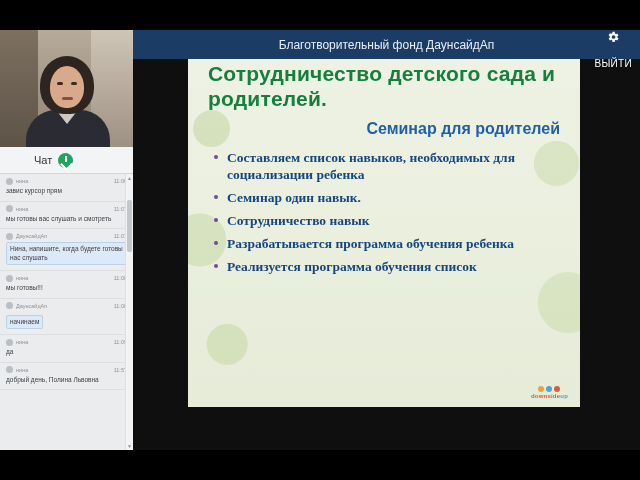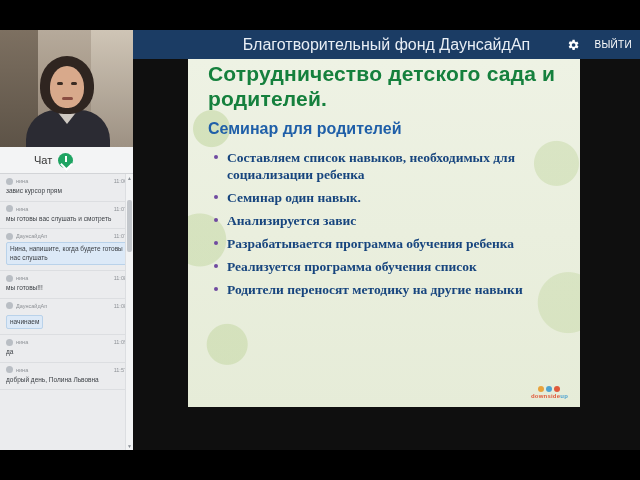--- a/index.html
+++ b/index.html
@@ -270,31 +270,32 @@
     left: 0;
     top: 0;
     width: 507px;
     height: 29px;
     background: #1b3c64;
     display: flex;
     align-items: center;
     justify-content: center;
   }
   #topbar .bar-title {
-    font-size: 16px;
+    font-size: 12px;
     color: #e8eef5;
   }
   #topbar .right-group {
     position: absolute;
     right: 8px;
     top: 0;
     height: 29px;
     display: flex;
     align-items: center;
     gap: 14px;
+    flex-direction: column;
   }
   .gear {
     width: 14px;
     height: 14px;
     position: relative;
     cursor: pointer;
   }
   .gear svg { display: block; }
   #exit-button {
     font-size: 10px;
@@ -333,21 +334,21 @@
     margin: 2px 20px 0 20px;
     font-size: 21px;
     font-weight: bold;
     color: #15803d;
     line-height: 25px;
     letter-spacing: 0.2px;
   }
   #slide .subtitle {
     position: relative;
     margin: 8px 20px 0 20px;
-    text-align: left;
+    text-align: right;
     font-size: 16px;
     font-weight: bold;
     color: #1f5fa8;
     line-height: 20px;
   }
   #slide ul {
     position: relative;
     margin: 10px 16px 0 24px;
     padding: 0;
     list-style: none;
@@ -531,24 +532,23 @@
         </span>
       </div>
 
       <div id="slide">
         <div class="bg-bubbles"></div>
         <div class="title">Сотрудничество детского сада и родителей.</div>
         <div class="subtitle">Семинар для родителей</div>
         <ul>
           <li>Составляем список навыков, необходимых для социализации ребенка</li>
           <li>Семинар один навык.</li>
-          <li>Анализируется завис</li>
+          <li>Сотрудничество навык</li>
           <li>Разрабатывается программа обучения ребенка</li>
           <li>Реализуется программа обучения список</li>
-          <li>Родители переносят методику на другие навыки</li>
         </ul>
         <div class="logo">
           <span class="dots">
               <i></i>
               <i></i>
               <i></i>
             </span>
           <div class="word"><span>downside</span><em>up</em></div>
         </div>
       </div>

